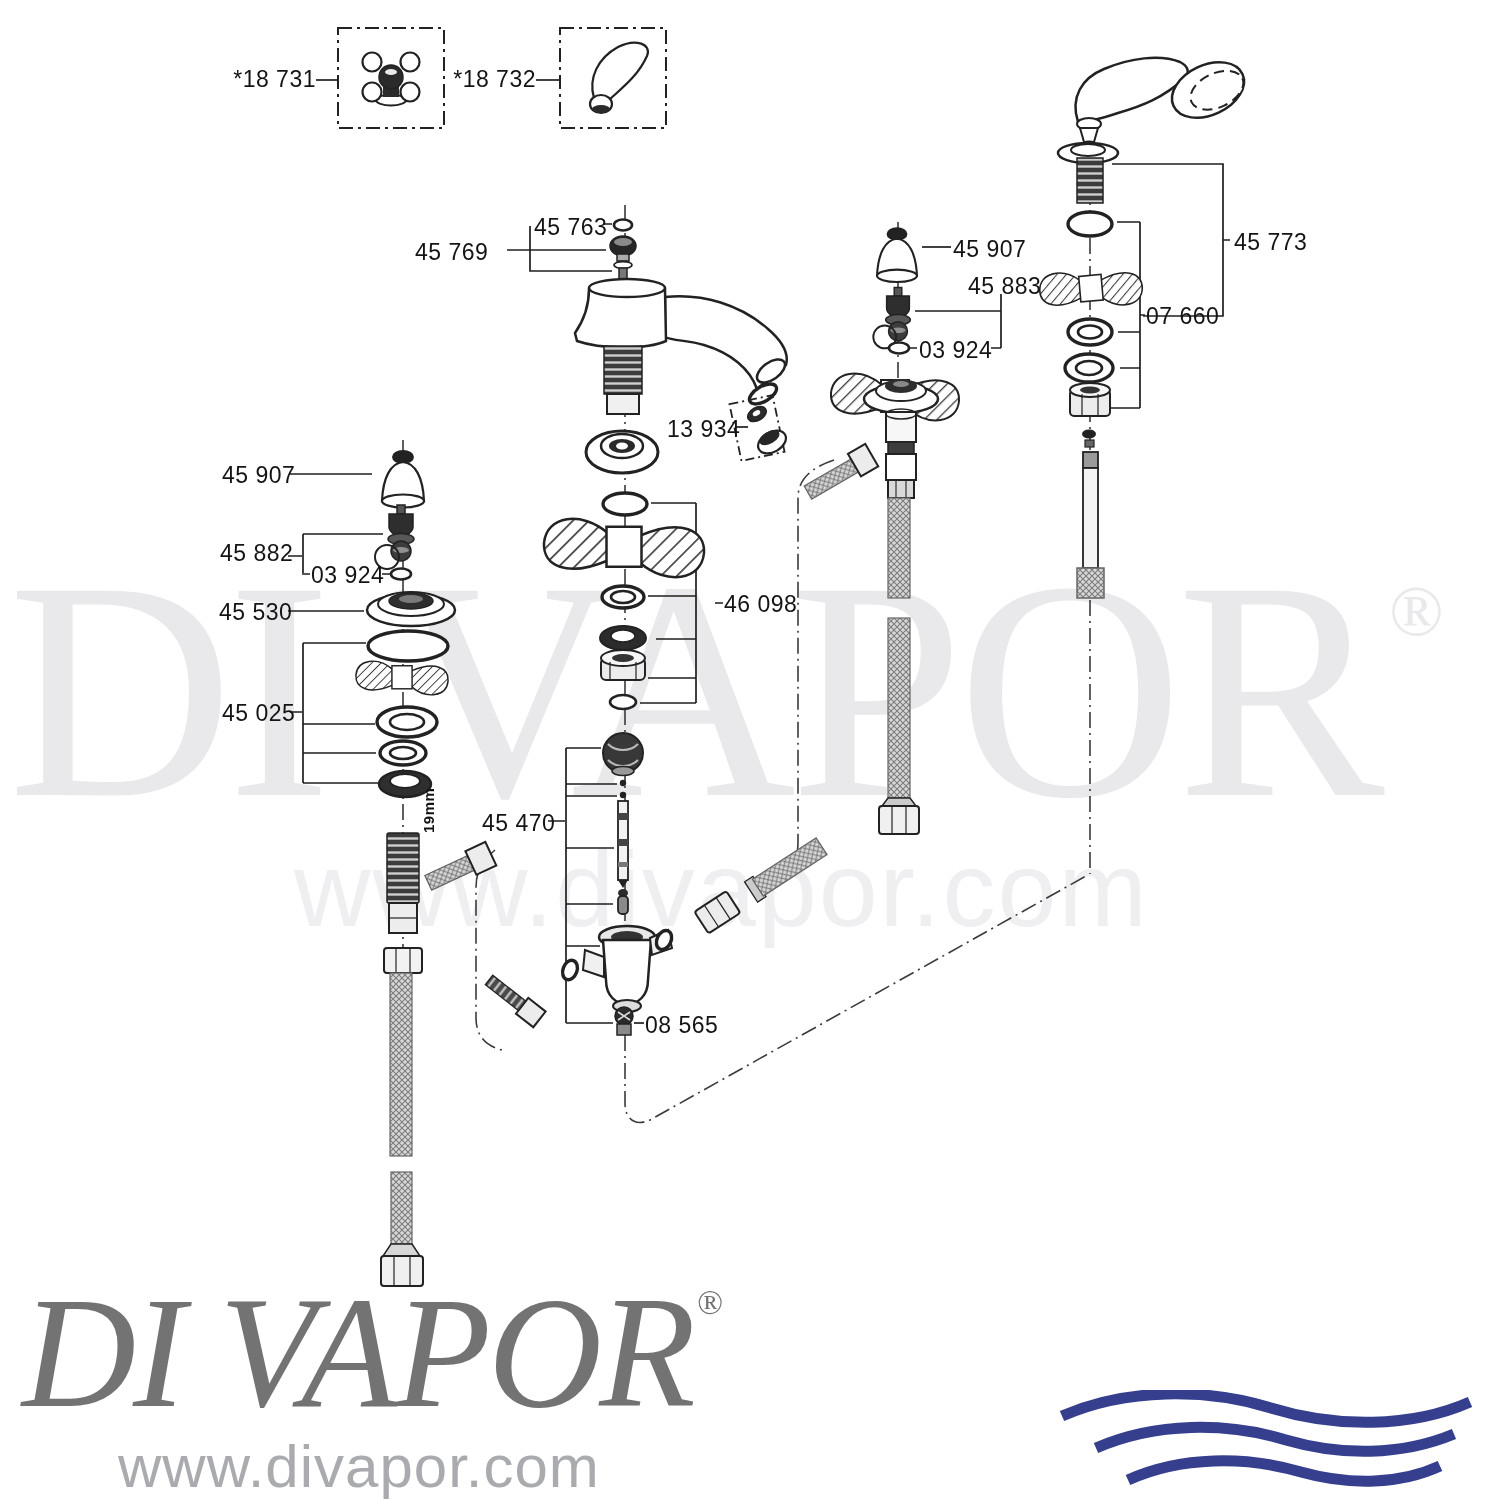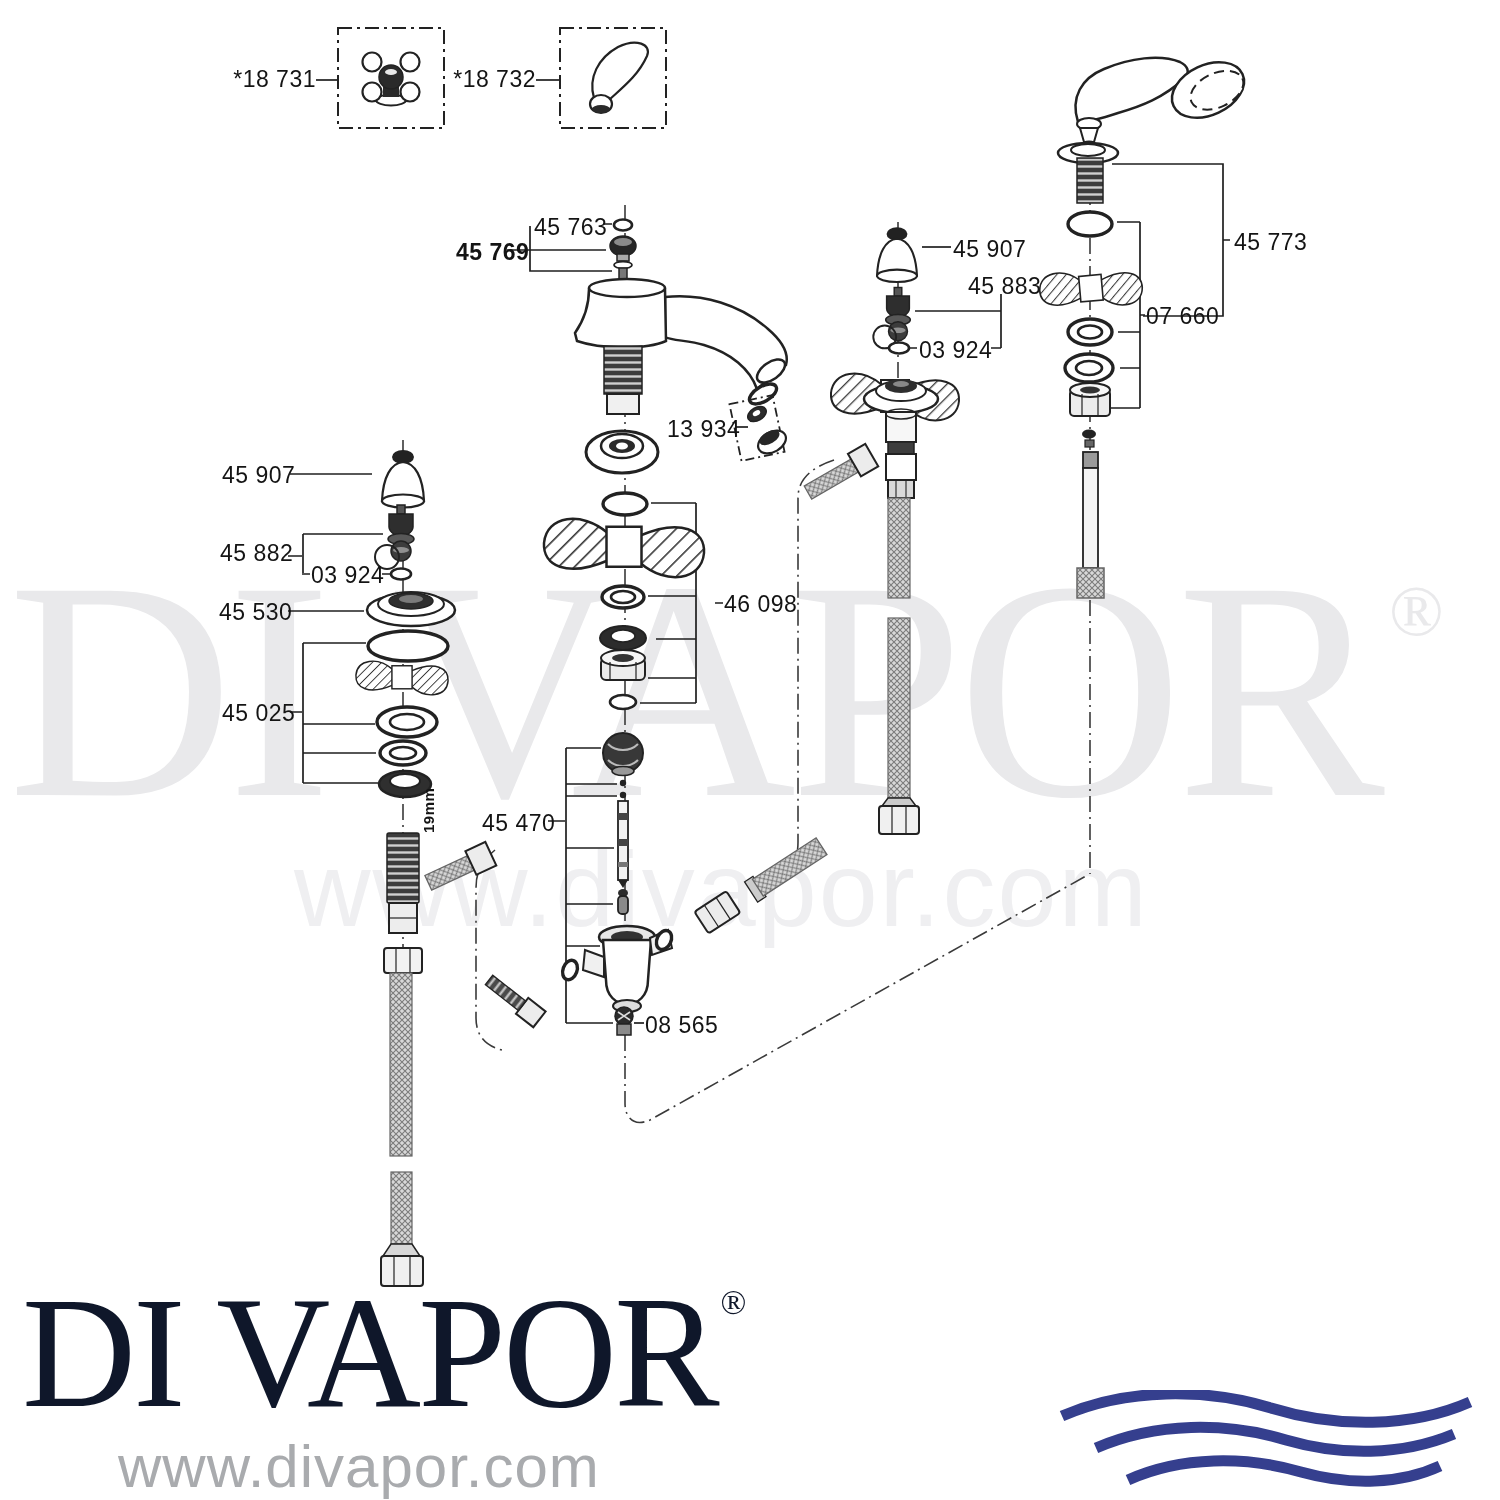--- a/index.html
+++ b/index.html
@@ -16,21 +16,21 @@
   
   #art{position:absolute;left:0;top:0;z-index:2;}
   .plabel{position:absolute;z-index:3;font-size:23px;color:#141414;white-space:nowrap;
           letter-spacing:0.5px;}
   .r{text-align:right;}
   .vlabel{position:absolute;z-index:3;font-size:15px;font-weight:700;color:#141414;
           transform:rotate(-90deg);transform-origin:0 0;letter-spacing:0.5px;}
   
   .ft-brand{position:absolute;left:22px;top:1274px;z-index:4;white-space:nowrap;
             font-family:"Liberation Serif",serif;font-size:158px;line-height:1;
-            color:#0f172a;letter-spacing:-3px;}
+            color:#737373;letter-spacing:-3px;font-style:italic;}
   .ft-reg{font-size:34px;position:relative;top:-92px;margin-left:4px;}
   .ft-url{position:absolute;left:118px;top:1432px;z-index:4;font-size:60px;
           color:#A9ABAE;letter-spacing:1px;}
   .grohe-text{position:absolute;left:1051px;top:1278px;z-index:4;
               font-size:113px;font-weight:700;color:#353F8E;letter-spacing:3px;
               line-height:1;}
   #grohe-waves{position:absolute;left:1056px;top:1390px;z-index:4;}
   .wing{fill:url(#hatch);stroke:#222;stroke-width:2;}
   .ld{stroke:#1F1F1F;stroke-width:1.7;fill:none;}
   .cl{stroke:#3a3a3a;stroke-width:1.6;fill:none;stroke-dasharray:16 5 2 5;}
@@ -335,21 +335,21 @@
         <rect x="1083" y="452" width="15" height="16" fill="#9a9a9a" stroke="#222" stroke-width="1.8"></rect>
         <rect x="1083" y="468" width="15" height="100" fill="#f4f4f4" stroke="#222" stroke-width="1.8"></rect>
         <rect x="1077" y="568" width="27" height="30" fill="url(#braid)" stroke="#666" stroke-width="1.5"></rect>
       </g>
     </g>
   </svg>
 
   <div class="plabel r" style="left:230px;top:66px;width:86px;">*18 731</div>
   <div class="plabel r" style="left:450px;top:66px;width:86px;">*18 732</div>
   <div class="plabel" style="left:534px;top:214px;">45 763</div>
-  <div class="plabel r" style="left:456px;top:239px;width:68px;font-weight:bold;">45 769</div>
+  <div class="plabel r" style="left:415px;top:239px;width:68px;">45 769</div>
   <div class="plabel" style="left:953px;top:236px;">45 907</div>
   <div class="plabel" style="left:968px;top:273px;">45 883</div>
   <div class="plabel" style="left:919px;top:337px;">03 924</div>
   <div class="plabel" style="left:1234px;top:229px;">45 773</div>
   <div class="plabel" style="left:1146px;top:303px;">07 660</div>
   <div class="plabel r" style="left:667px;top:416px;width:68px;">13 934</div>
   <div class="plabel r" style="left:222px;top:462px;width:66px;">45 907</div>
   <div class="plabel r" style="left:220px;top:540px;width:66px;">45 882</div>
   <div class="plabel" style="left:311px;top:562px;">03 924</div>
   <div class="plabel r" style="left:219px;top:599px;width:66px;">45 530</div>

